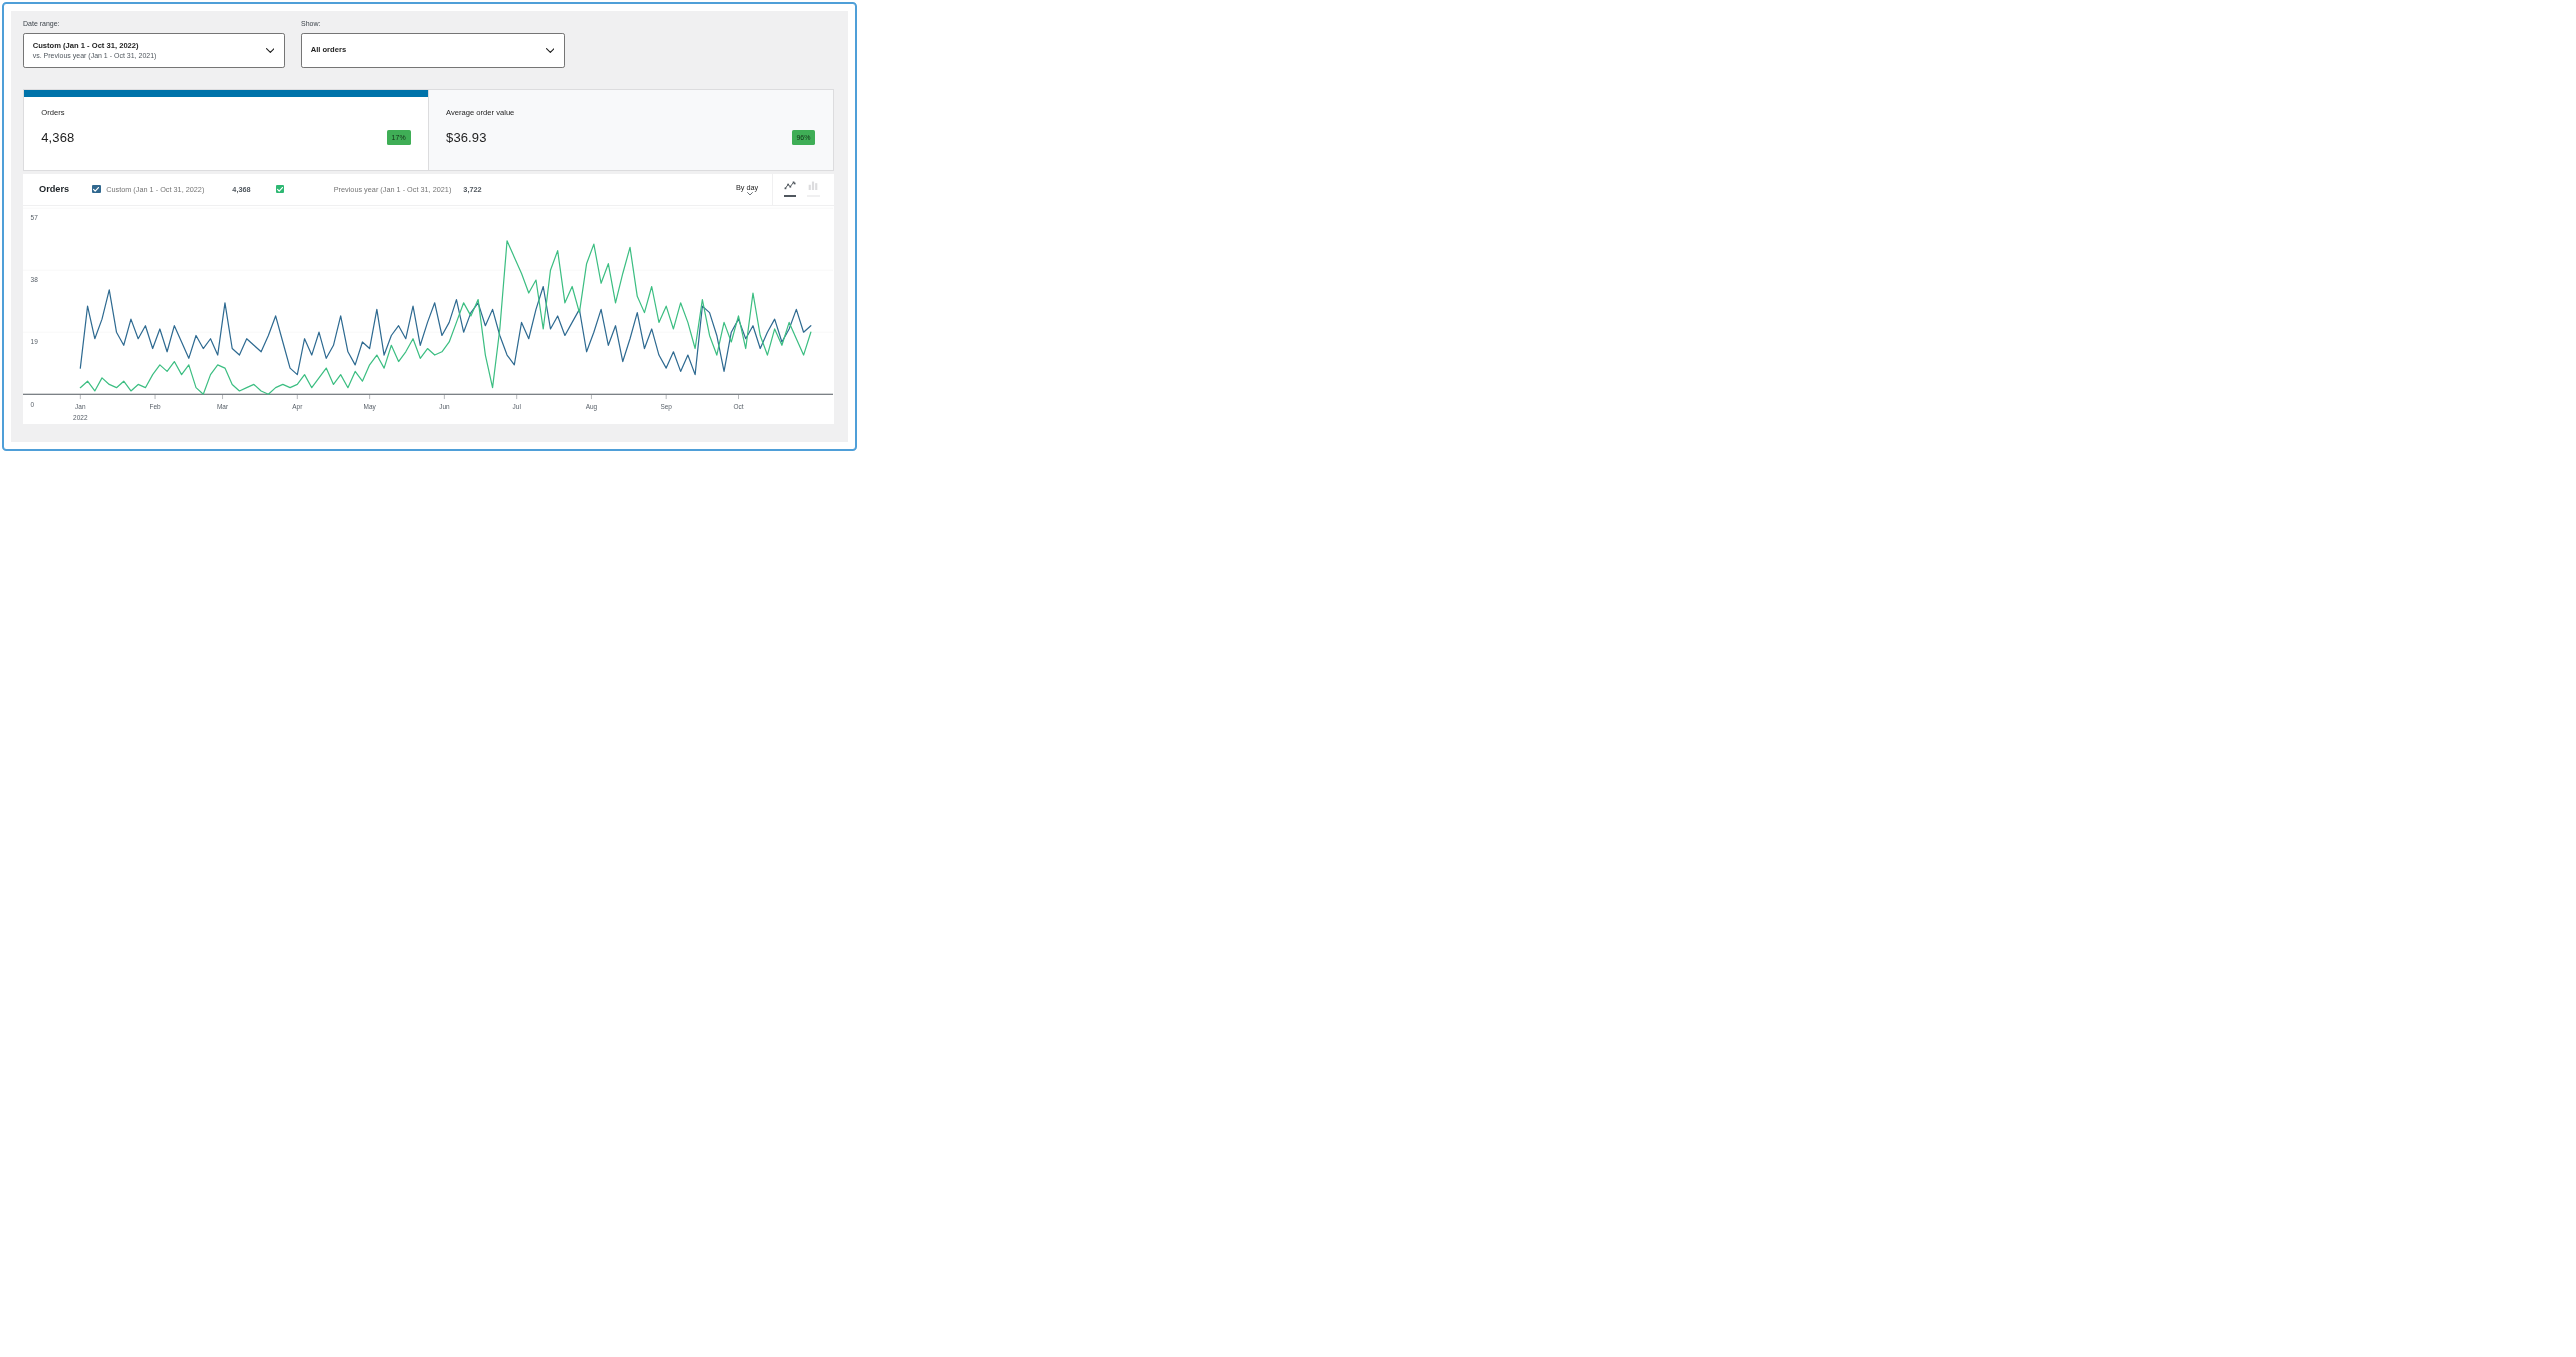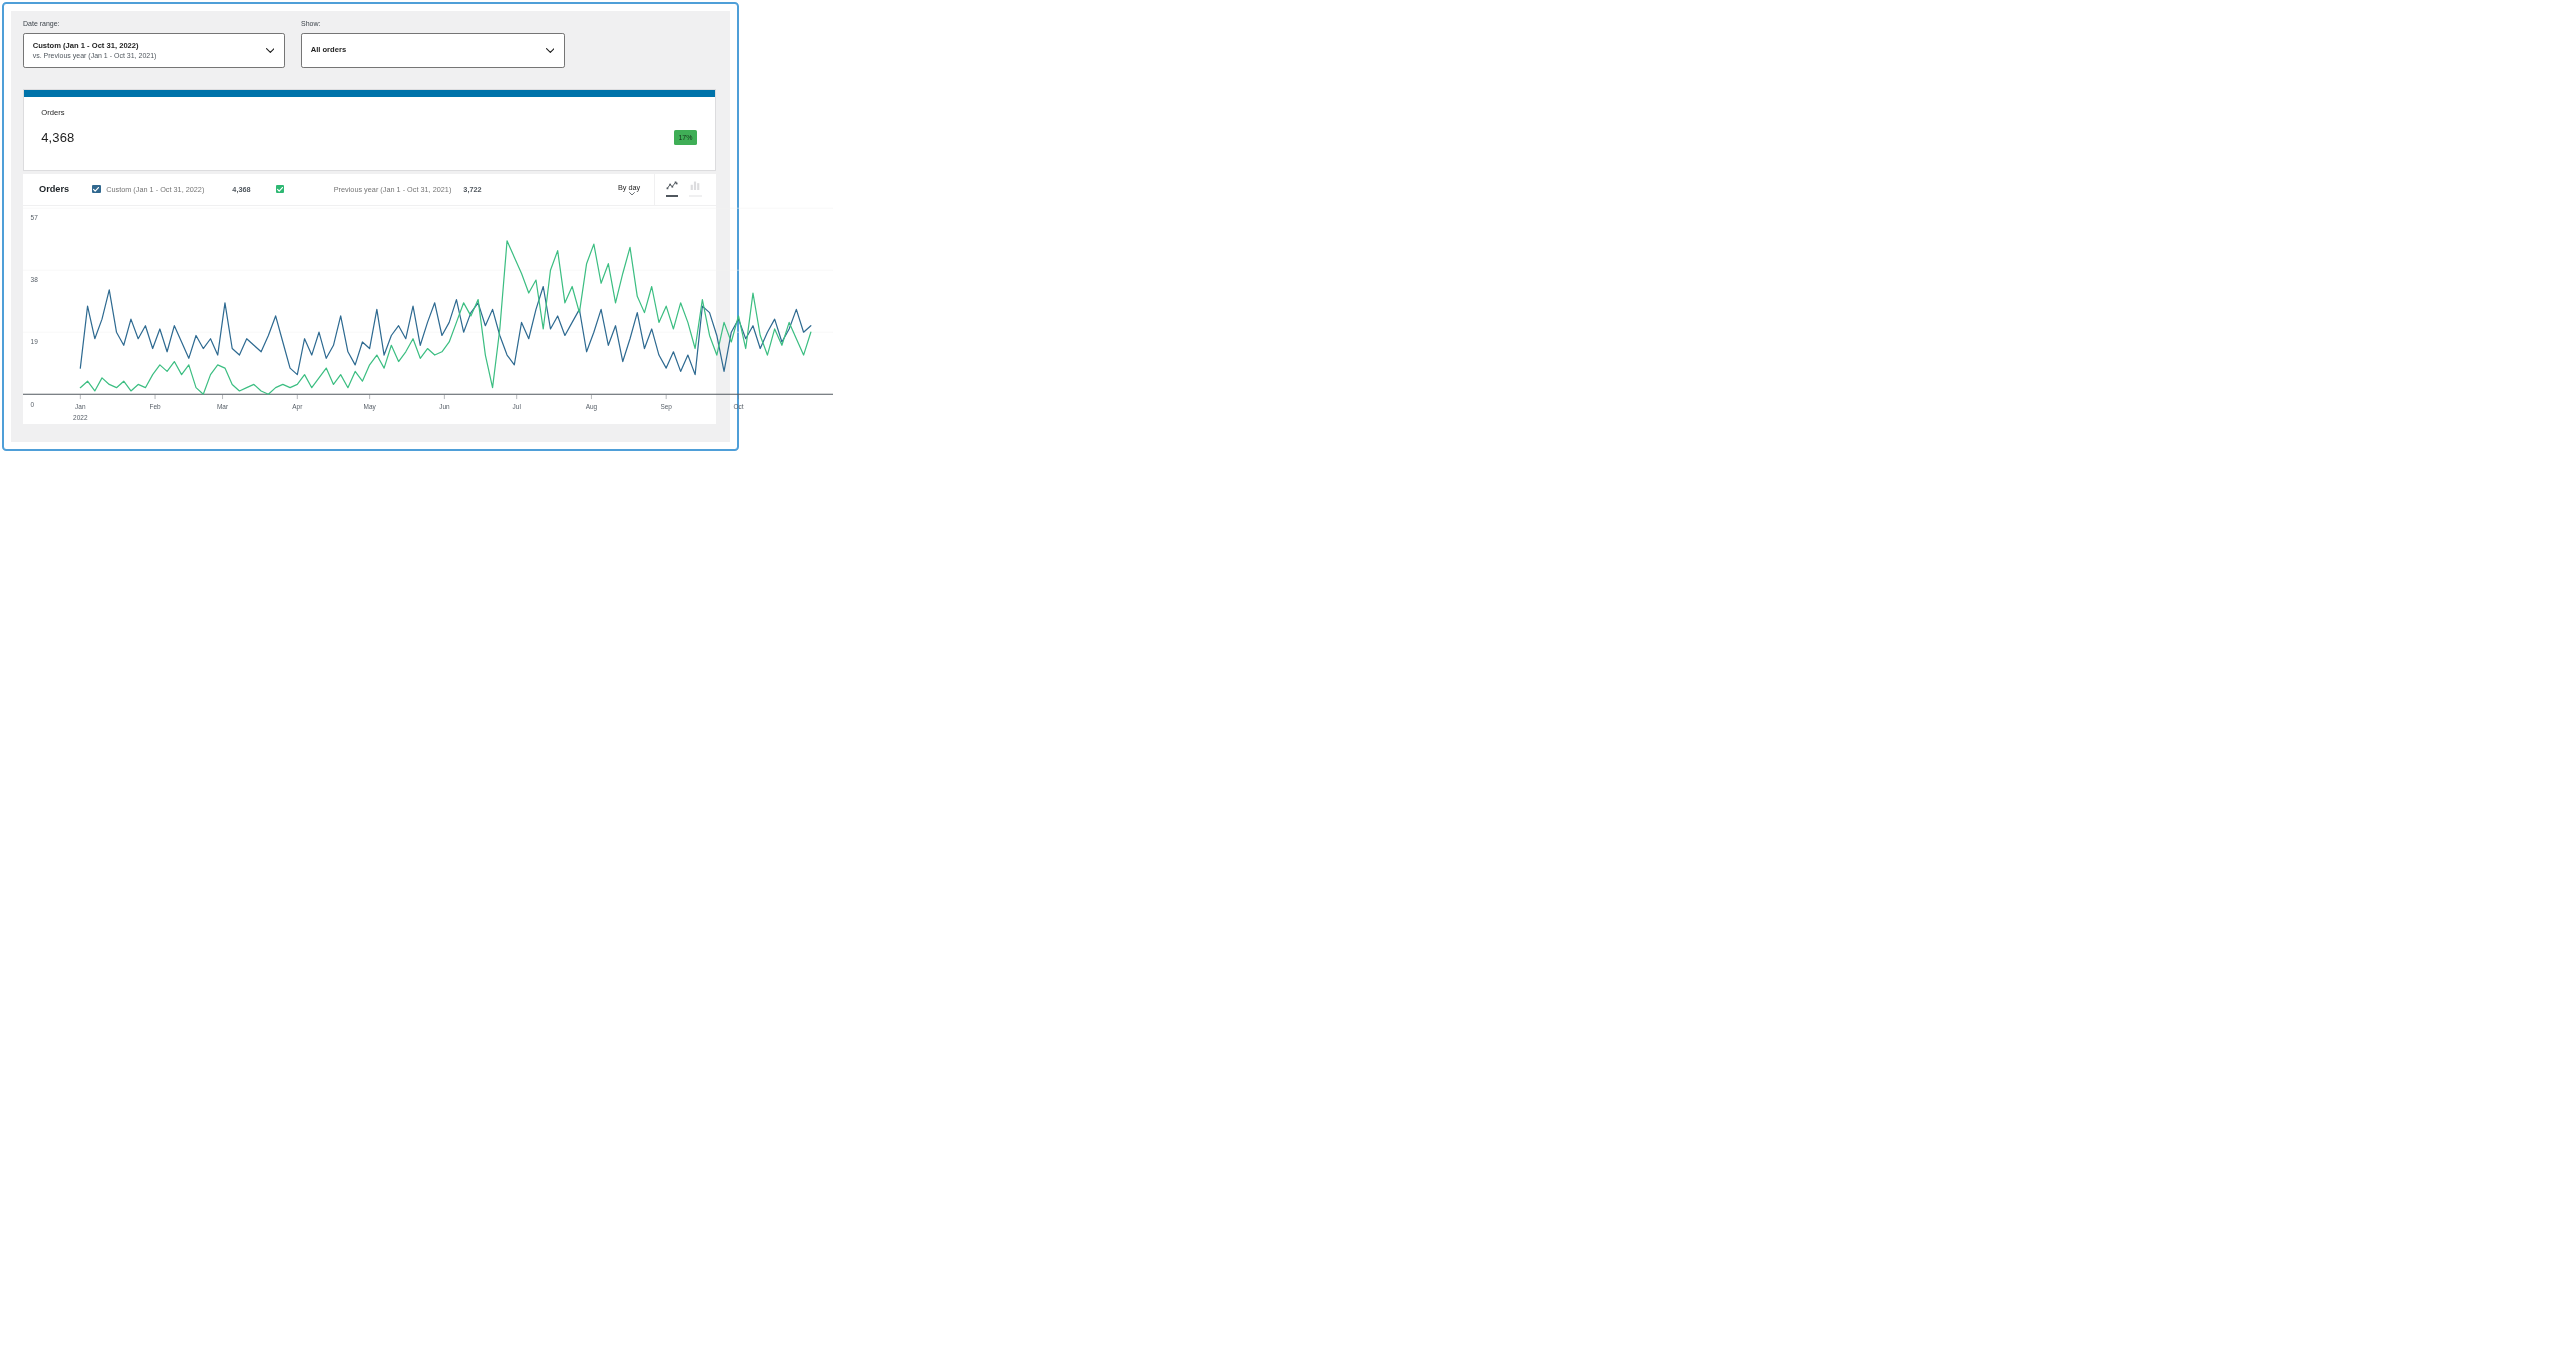--- a/index.html
+++ b/index.html
@@ -4,21 +4,21 @@
 <style>
   :root{
     --frame-blue:#4f9fd8; --tab-blue:#0073aa;
     --badge-green:#3fae56; --badge-red:#dc5248;
     --gray-panel:#f0f0f1; --card-gray:#f8f9fa;
     --txt-dark:#1e1e1e; --txt-mid:#50575e; --txt-soft:#646970; --txt-gray:#757575;
   }
   *{box-sizing:border-box;}
   html,body{margin:0;padding:0;background:#fff;}
   body{width:858px;height:452px;position:relative;font-family:"Liberation Sans",sans-serif;overflow:hidden;}
-  .frame{position:absolute;left:1.6px;top:1.6px;width:737px;height:449px;border:2.2px solid var(--frame-blue);border-radius:4.3px;background:#fff;padding:7px;}
+  .frame{position:absolute;left:1.6px;top:1.6px;width:855px;height:449px;border:2.2px solid var(--frame-blue);border-radius:4.3px;background:#fff;padding:7px;}
   .panel{background:var(--gray-panel);width:100%;height:100%;padding:9.7px 14px 10.8px 12.4px;}
 
   
   .filters{display:flex;}
   .filter-label{font-size:7px;color:#3c434a;margin-bottom:6px;}
   .dropdown{width:262px;height:35px;background:#fff;border:0.5px solid #757575;border-radius:2.2px;display:flex;align-items:center;padding:0 9.7px 0 8.7px;cursor:pointer;}
   .show-group{margin-left:16px;}
   .show-group .dropdown{width:264px;gap:18px;}
   .dd-lines{flex:1;min-width:0;}
   .dd-line1{font-size:7.6px;font-weight:bold;color:var(--txt-dark);line-height:1.4;}
@@ -96,20 +96,27 @@
         </div>
       </div>
     </div>
 
     <div class="cards">
       <div class="card selected">
         <div class="card-title">Orders</div>
         <div class="card-value-row">
           <span class="card-value">4,368</span>
           <span class="badge up">17%</span>
+        </div>
+      </div>
+      <div class="card">
+        <div class="card-title">Average order value</div>
+        <div class="card-value-row">
+          <span class="card-value">$36.93</span>
+          <span class="badge up">96%</span>
         </div>
       </div>
     </div>
 
     <div class="chart-panel">
       <div class="legend-row">
         <span class="legend-title">Orders</span>
 
         <span class="legend-item">
           <span class="checkbox" style="background: rgb(49, 104, 143);">

